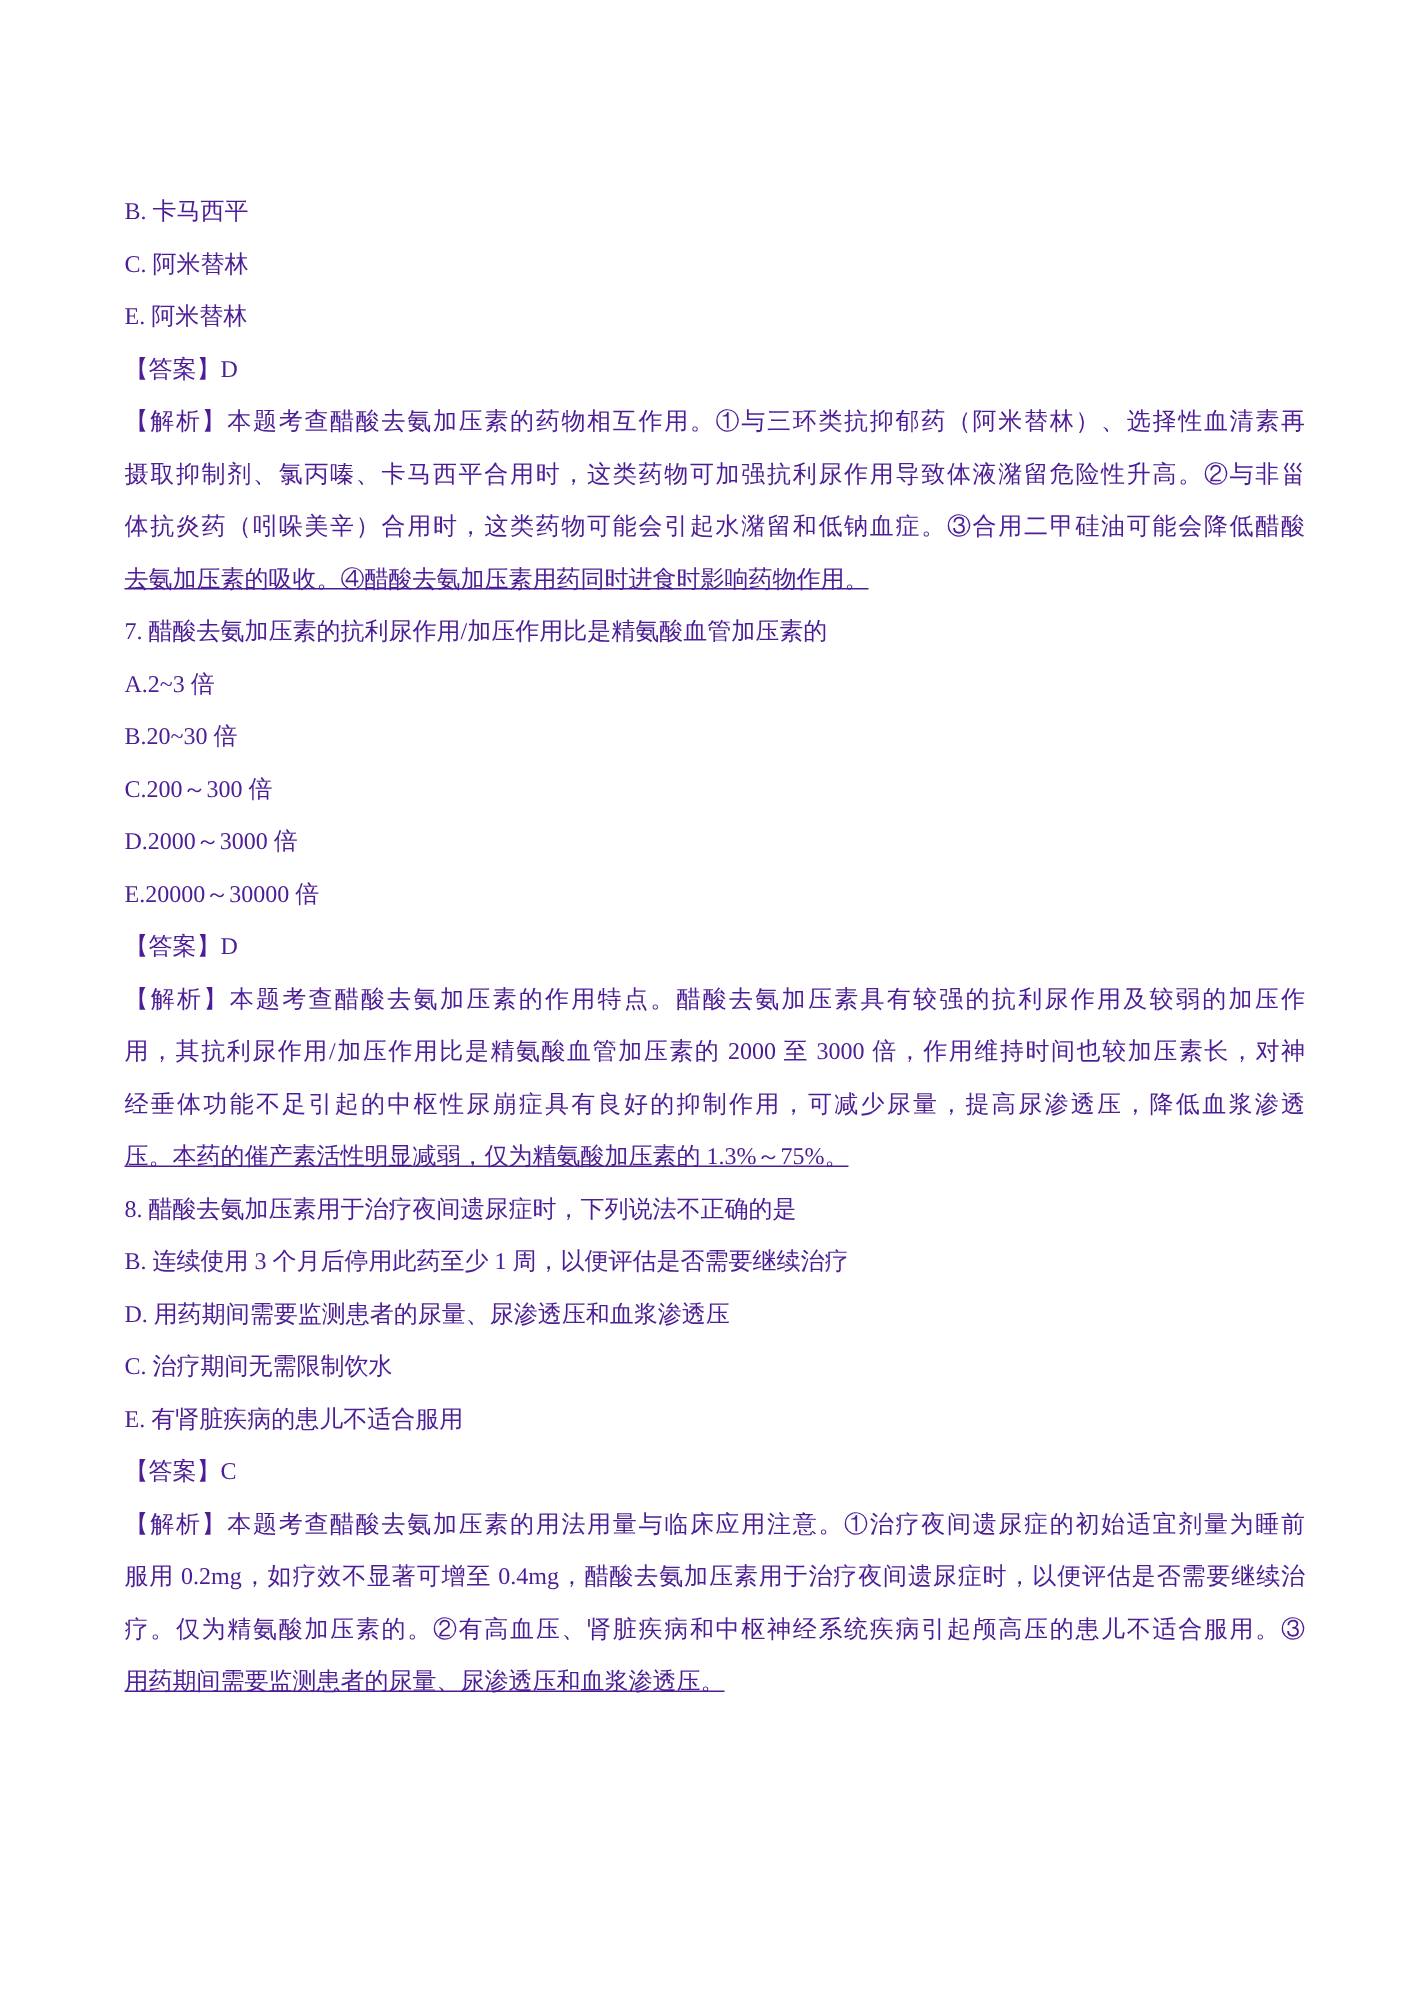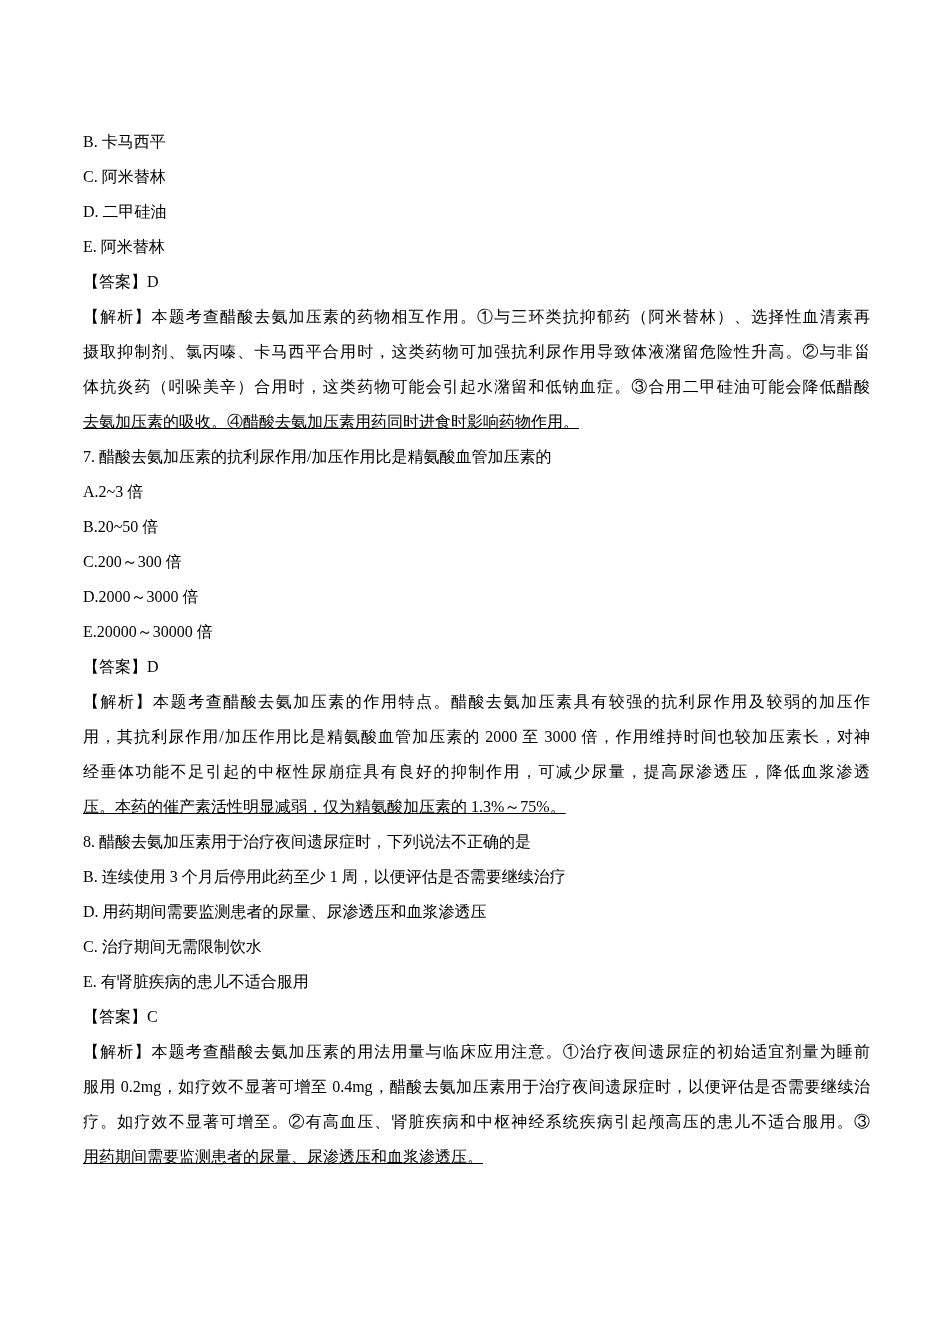--- a/index.html
+++ b/index.html
@@ -36,48 +36,47 @@
   
   .line.plast {
     white-space: nowrap;
     text-align: left;
     text-decoration: underline;
   }
 </style>
 </head>
 <body style="background: rgb(255, 255, 255);">
 
-<div class="doc" style="color: #000000;">
+<div class="doc" style="color: #4c1d95;">
 
   <div class="line">B. 卡马西平</div>
   <div class="line">C. 阿米替林</div>
-  <div class="line">D. 二甲硅油</div>
   <div class="line">E. 阿米替林</div>
   <div class="line">【答案】D</div>
   <div class="line jus">【解析】本题考查醋酸去氨加压素的药物相互作用。①与三环类抗抑郁药（阿米替林）、选择性血清素再</div>
   <div class="line jus">摄取抑制剂、氯丙嗪、卡马西平合用时，这类药物可加强抗利尿作用导致体液潴留危险性升高。②与非甾</div>
   <div class="line jus">体抗炎药（吲哚美辛）合用时，这类药物可能会引起水潴留和低钠血症。③合用二甲硅油可能会降低醋酸</div>
   <div class="line plast">去氨加压素的吸收。④醋酸去氨加压素用药同时进食时影响药物作用。</div>
 
   <div class="line">7. 醋酸去氨加压素的抗利尿作用/加压作用比是精氨酸血管加压素的</div>
   <div class="line">A.2~3 倍</div>
-  <div class="line">B.20~50 倍</div>
+  <div class="line">B.20~30 倍</div>
   <div class="line">C.200～300 倍</div>
   <div class="line">D.2000～3000 倍</div>
   <div class="line">E.20000～30000 倍</div>
   <div class="line">【答案】D</div>
   <div class="line jus">【解析】本题考查醋酸去氨加压素的作用特点。醋酸去氨加压素具有较强的抗利尿作用及较弱的加压作</div>
   <div class="line jus">用，其抗利尿作用/加压作用比是精氨酸血管加压素的 2000 至 3000 倍，作用维持时间也较加压素长，对神</div>
   <div class="line jus">经垂体功能不足引起的中枢性尿崩症具有良好的抑制作用，可减少尿量，提高尿渗透压，降低血浆渗透</div>
   <div class="line plast">压。本药的催产素活性明显减弱，仅为精氨酸加压素的 1.3%～75%。</div>
 
   <div class="line">8. 醋酸去氨加压素用于治疗夜间遗尿症时，下列说法不正确的是</div>
   <div class="line">B. 连续使用 3 个月后停用此药至少 1 周，以便评估是否需要继续治疗</div>
   <div class="line">D. 用药期间需要监测患者的尿量、尿渗透压和血浆渗透压</div>
   <div class="line">C. 治疗期间无需限制饮水</div>
   <div class="line">E. 有肾脏疾病的患儿不适合服用</div>
   <div class="line">【答案】C</div>
   <div class="line jus">【解析】本题考查醋酸去氨加压素的用法用量与临床应用注意。①治疗夜间遗尿症的初始适宜剂量为睡前</div>
   <div class="line jus">服用 0.2mg，如疗效不显著可增至 0.4mg，醋酸去氨加压素用于治疗夜间遗尿症时，以便评估是否需要继续治</div>
-  <div class="line jus">疗。如疗效不显著可增至。②有高血压、肾脏疾病和中枢神经系统疾病引起颅高压的患儿不适合服用。③</div>
+  <div class="line jus">疗。仅为精氨酸加压素的。②有高血压、肾脏疾病和中枢神经系统疾病引起颅高压的患儿不适合服用。③</div>
   <div class="line plast">用药期间需要监测患者的尿量、尿渗透压和血浆渗透压。</div>
 
 </div>
 
 </body></html>

